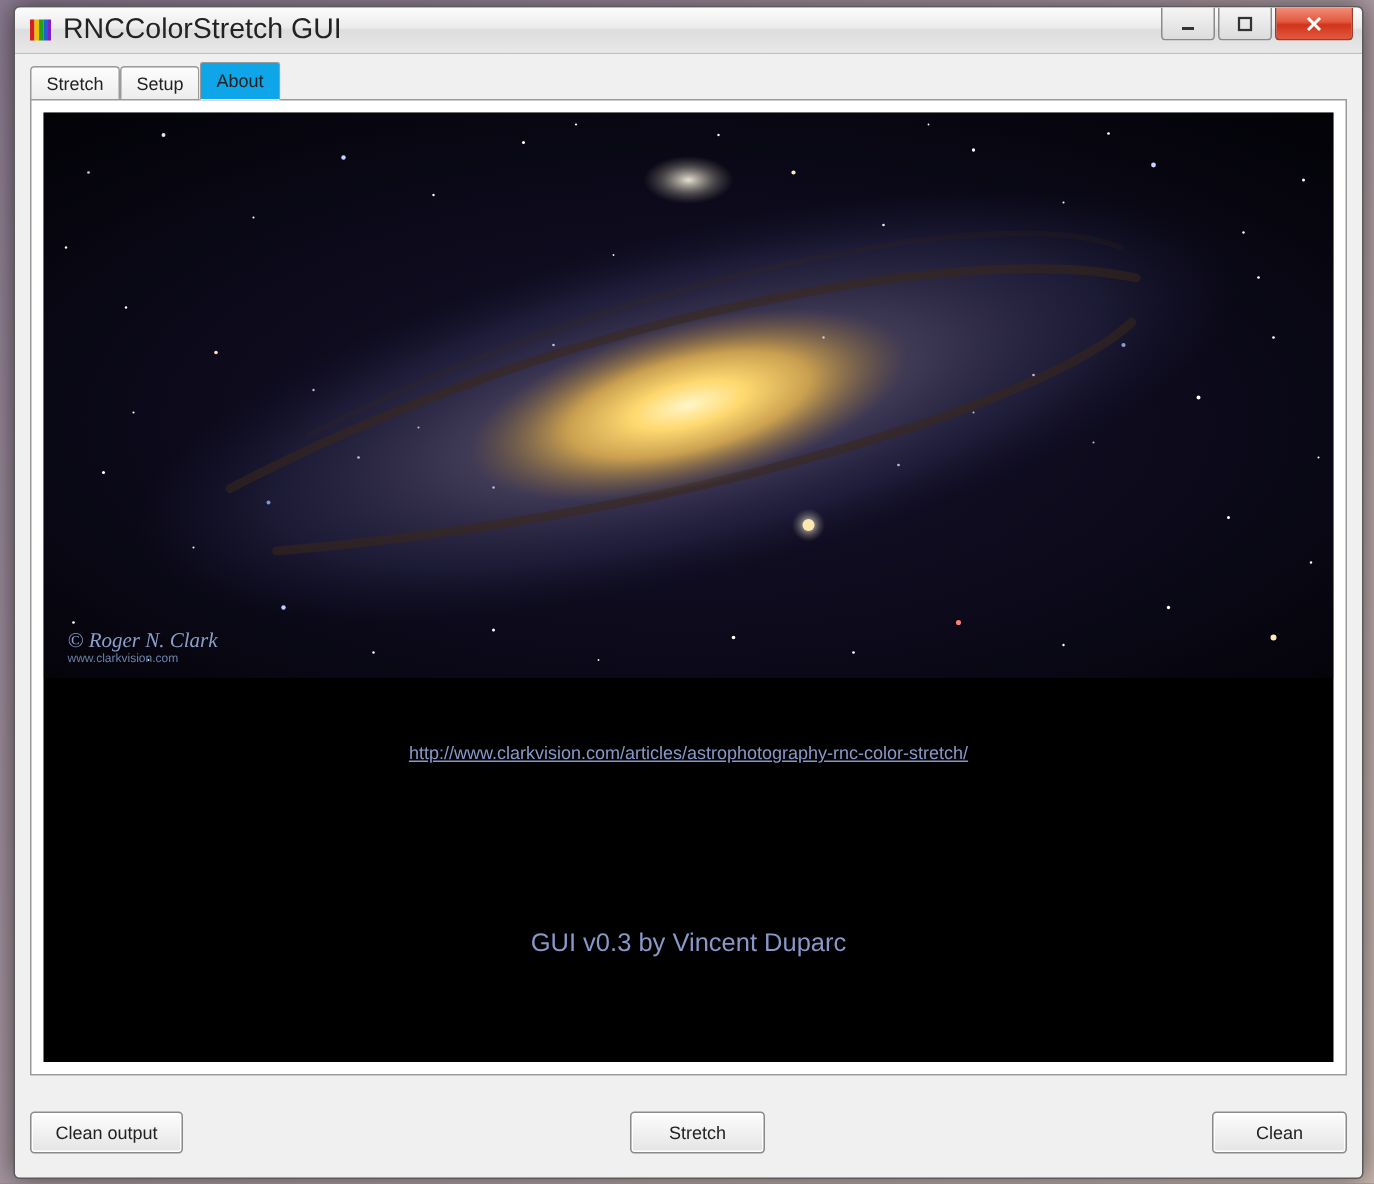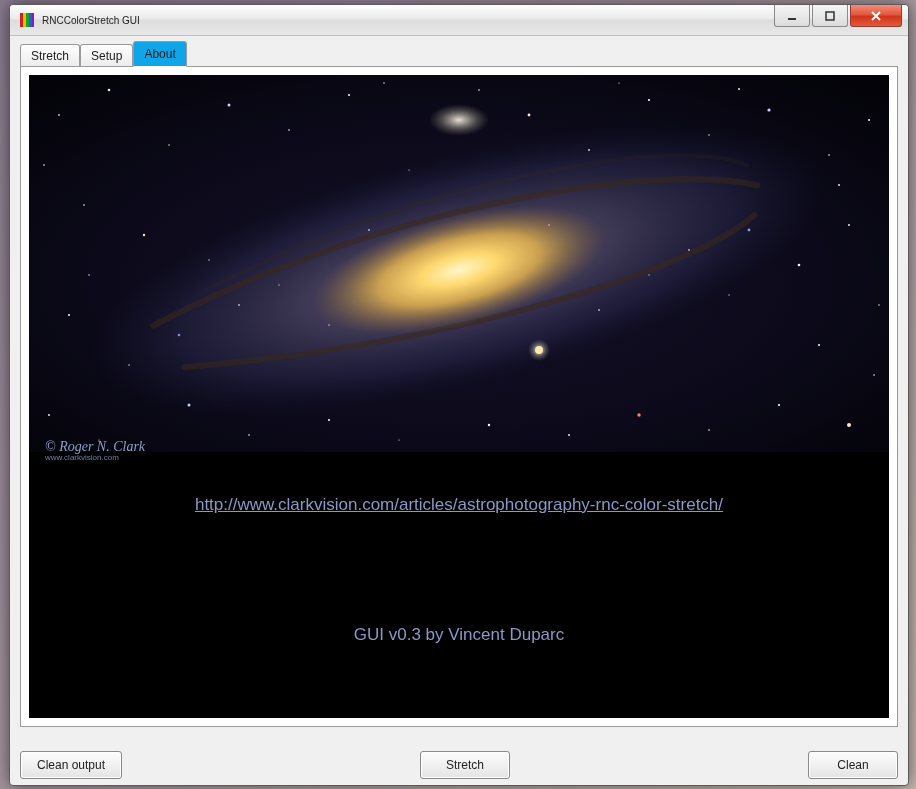--- a/index.html
+++ b/index.html
@@ -36,21 +36,21 @@
   .titlebar .icon {
     width: 18px;
     height: 18px;
     margin: 0 6px 0 8px;
     display: flex;
   }
   .titlebar .icon svg { width: 18px; height: 18px; }
   .titlebar .title {
     flex: 1;
     color: #222;
-    font-size: 10px;
+    font-size: 19px;
   }
   .win-controls {
     display: flex;
     align-items: flex-start;
     height: 100%;
   }
   .win-btn {
     width: 34px;
     height: 21px;
     margin-top: 0;
@@ -70,21 +70,21 @@
     margin-right: 6px;
     background: linear-gradient(to bottom, #f28d7a 0%, #e2593e 45%, #d1341a 55%, #e2593e 100%);
     border-color: #9a3b2b;
     color: #fff;
     font-weight: bold;
     font-size: 13px;
   }
   .win-btn svg { width: 12px; height: 12px; }
   .client {
     flex: 1;
-    padding: 6px 10px 6px 10px;
+    padding: 6px 10px 16px 10px;
     display: flex;
     flex-direction: column;
     box-sizing: border-box;
   }
   .tabs-row {
     display: flex;
     align-items: flex-end;
     height: 24px;
   }
   .tab {
@@ -124,21 +124,21 @@
   }
   .galaxy-svg {
     position: absolute;
     left: 0; top: 0;
     width: 100%;
     height: 377px;
   }
   .credit-img {
     position: absolute;
     left: 16px;
-    top: 365px;
+    top: 346px;
     font-family: "Brush Script MT", cursive;
     color: #8aa0c8;
     font-size: 14px;
     font-style: italic;
     line-height: 1;
   }
   .credit-sub {
     font-family: "Segoe UI", sans-serif;
     font-size: 8px;
     font-style: normal;
@@ -152,21 +152,21 @@
     text-align: center;
   }
   .about-title {
     color: #9aa8cc;
     font-size: 21px;
     font-weight: 400;
     margin-bottom: 26px;
   }
   .about-link {
     color: #8898c8;
-    font-size: 17px;
+    font-size: 12px;
     text-decoration: underline;
   }
   .about-footer {
     color: #8898c8;
     font-size: 17px;
     margin-top: 110px;
   }
   .bottom-row {
     display: flex;
     justify-content: space-between;

